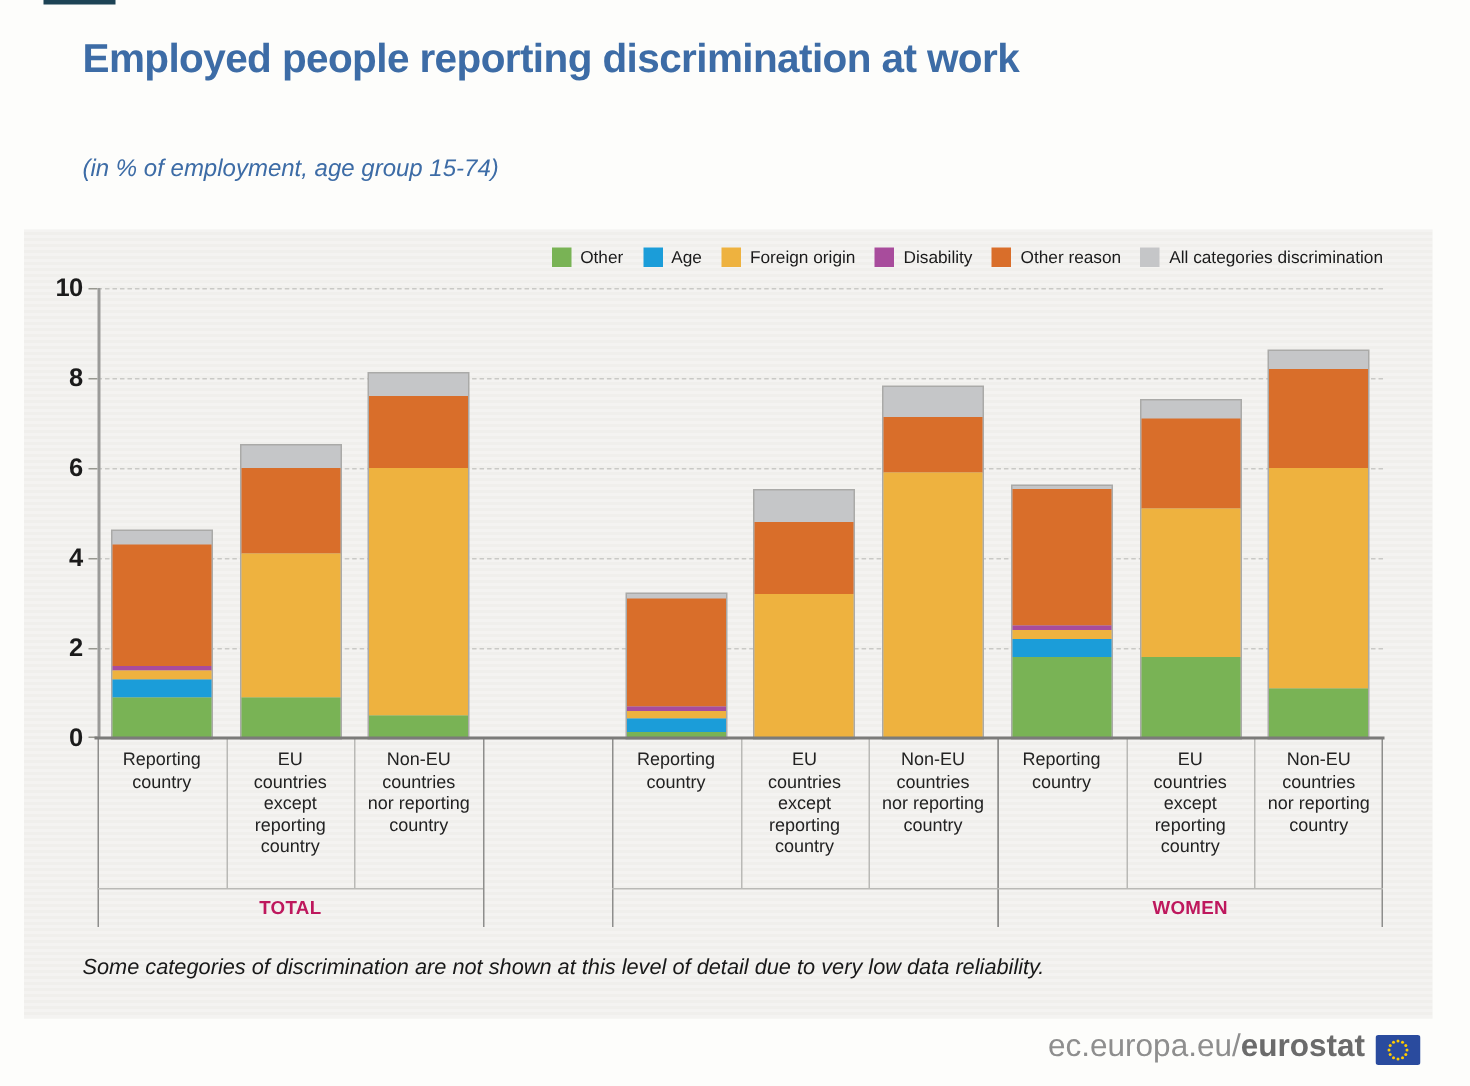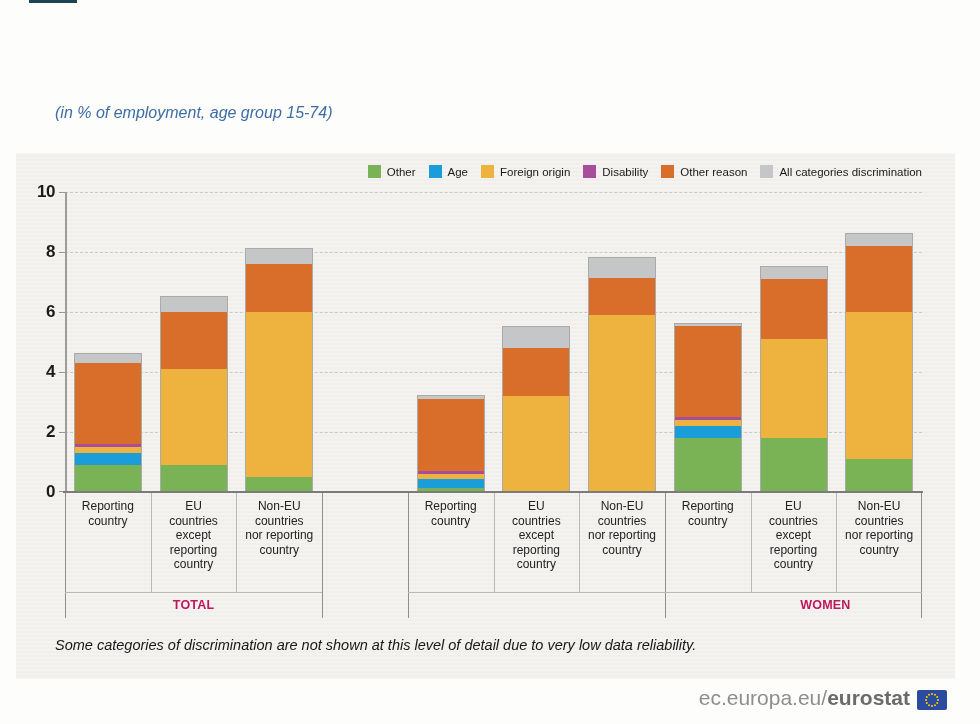--- a/index.html
+++ b/index.html
@@ -39,20 +39,21 @@
           font-size:21px;color:#8e8e8e;}
   .footer .bold{color:#6b6b6b;font-weight:bold;}
 </style>
 </head>
 <body>
 
 <div class="page">
   <div class="top-dash"></div>
 
   <div class="title">
+    <div>Employed people reporting discrimination at work</div>
   </div>
   <div class="subtitle">(in % of employment, age group 15-74)</div>
 
   <div class="chart-card"></div>
 
   <div class="legend">
       <div class="legend-item">
         <div class="swatch" style="background: rgb(121, 179, 85);"></div>
         <div>Other</div>
       </div>
@@ -210,21 +211,21 @@
         <div>Non-EU</div>
         <div>countries</div>
         <div>nor reporting</div>
         <div>country</div>
       </div>
       <div class="vline light" style="left: 685.6px;"></div>
       <div class="vline light" style="left: 771.3px;"></div>
       <div class="vline dark" style="left: 599.9px;"></div>
       <div class="vline dark" style="left: 856px;"></div>
       <div class="underline" style="left: 599.9px; width: 257.1px;"></div>
-      <div class="grouplab" style="left: 599.9px; width: 257.1px; margin-left: 32px;">WOMEN</div>
+      <div class="grouplab" style="left: 599.9px; width: 257.1px;">WOMEN</div>
     </div>
 
   <div class="footnote">Some categories of discrimination are not shown at this level of detail due to very low data reliability.</div>
 
   <div class="footer">
     <span>ec.europa.eu/</span>
       <span class="bold" style="margin-left:-7px">eurostat</span>
     <svg width="30" height="20" viewBox="0 0 30 20">
       <rect x="0" y="0" width="30" height="20" rx="2" fill="#2a4b9e"></rect>
       <g fill="#ffcc00">

